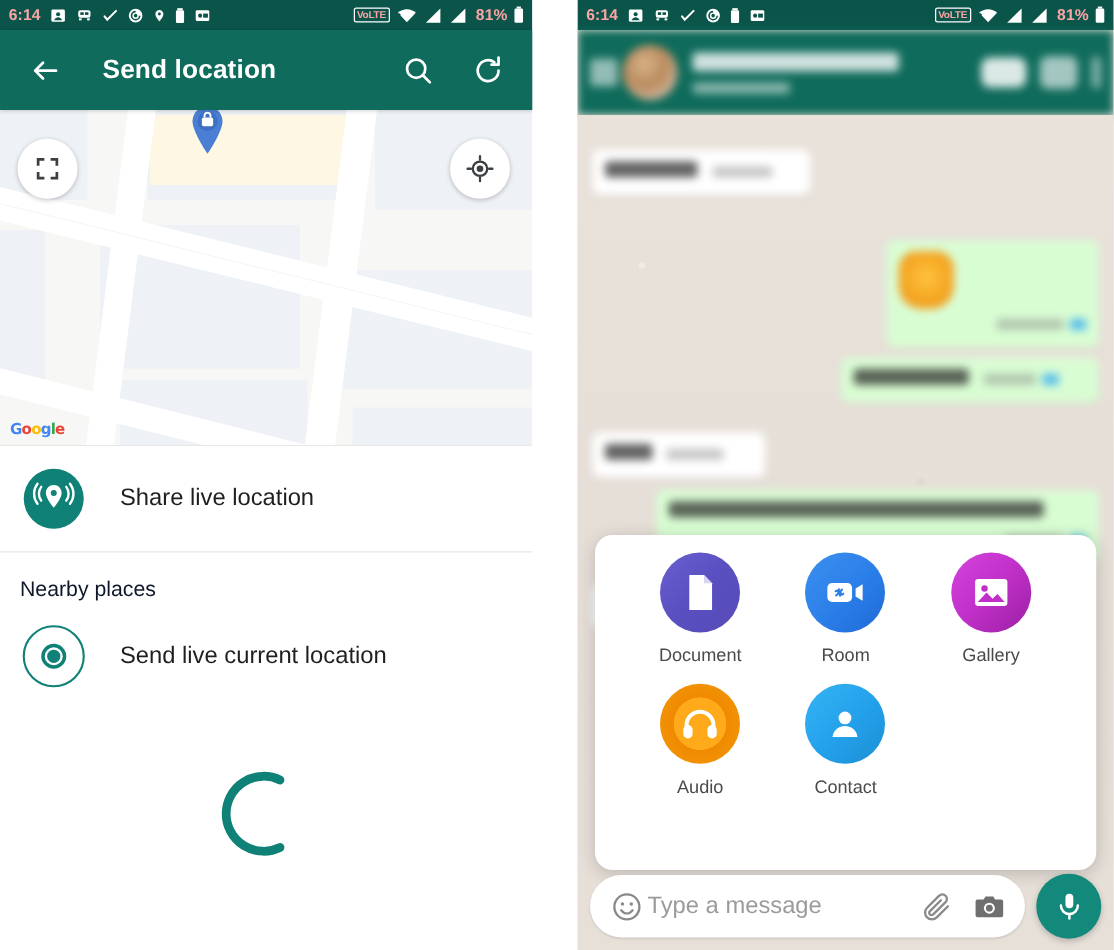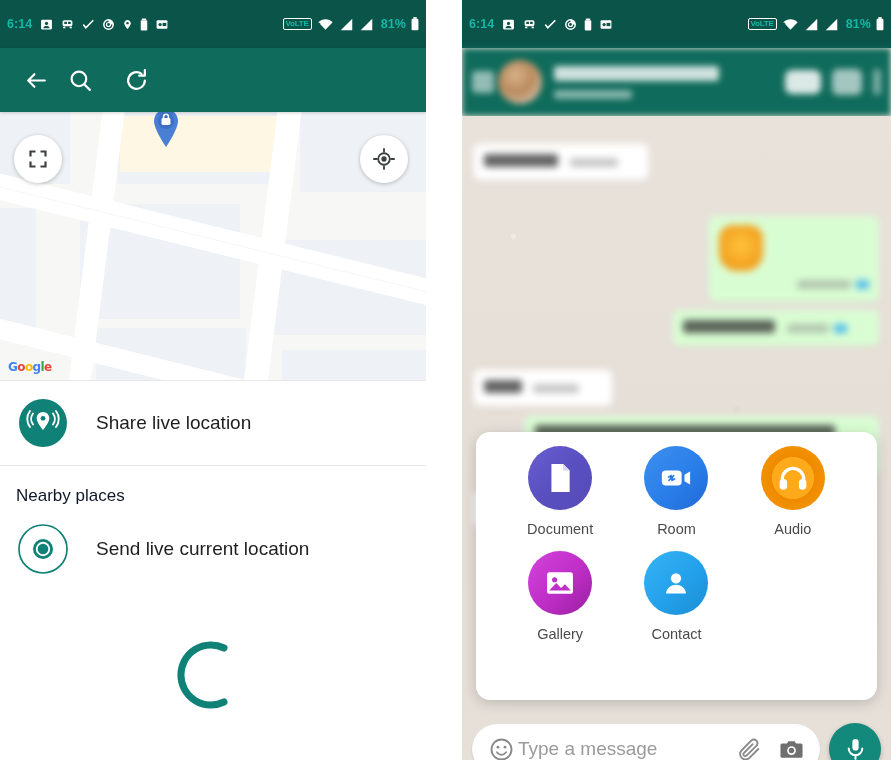--- a/index.html
+++ b/index.html
@@ -8,22 +8,22 @@
     background:#ffffff;
     font-family:"Liberation Sans", sans-serif;
     -webkit-font-smoothing:antialiased;
   }
   .screens{position:relative;width:891px;height:760px;}
 
   
   .panel-left{position:absolute;left:0;top:0;width:426px;height:760px;background:#fff;overflow:hidden;}
 
   .statusbar{
-    position:relative;height:24px;background:#0b544a;color:#14b8a6;
-    display:flex;align-items:center;padding:12px 7px;font-size:12.5px;font-weight:bold;
+    position:relative;height:24px;background:#0b544a;color:#fca5a5;
+    display:flex;align-items:center;padding:0 7px;font-size:12.5px;font-weight:bold;
     letter-spacing:.1px;
   }
   .sb-clock{margin-right:8px;font-size:12.5px;}
   .sb-icons-left{display:flex;align-items:center;gap:7px;flex:0 0 auto;}
   .sb-spacer{flex:1 1 auto;}
   .sb-icons-right{display:flex;align-items:center;gap:5px;}
   .sb-batt-txt{font-size:12.5px;font-weight:bold;margin-left:2px;}
   .sb-ic{display:inline-flex;align-items:center;justify-content:center;}
   .sb-ic svg{display:block;}
   .volte{
@@ -91,21 +91,21 @@
   .bb-out{background:#d9fdd3;display:inline-block;}
   .line{height:13px;border-radius:3px;background:rgba(40,40,40,.72);}
   .line.dim{background:rgba(130,130,130,.45);height:9px;}
   .tick{display:inline-block;width:13px;height:9px;background:#53bdeb;border-radius:2px;margin-left:5px;vertical-align:middle;}
   .rowr{display:flex;justify-content:flex-end;}
   .rowl{display:flex;justify-content:flex-start;}
   .emoji-blob{width:44px;height:46px;border-radius:14px 14px 18px 18px;
      background:radial-gradient(circle at 50% 45%, #ffc43d 0%, #f5a623 55%, #ef9412 100%);}
 
   .attach-card{
-    position:absolute;left:14px;right:14px;top:316px;height:268px;background:#fff;border-radius:14px;
+    position:absolute;left:14px;right:14px;top:336px;height:268px;background:#fff;border-radius:14px;
     box-shadow:0 3px 14px rgba(0,0,0,.18);padding:14px 26px 10px;box-sizing:border-box;
   }
   .attach-grid{display:grid;grid-template-columns:repeat(3,1fr);row-gap:14px;}
   .att{display:flex;flex-direction:column;align-items:center;cursor:pointer;}
   .att-circle{width:64px;height:64px;border-radius:50%;display:flex;align-items:center;justify-content:center;}
   .att-label{margin-top:11px;font-size:14.5px;color:#4a4a4a;}
 
   .inputbar{position:absolute;left:0;right:0;bottom:0;height:70px;display:flex;align-items:center;padding:0 10px;box-sizing:border-box;}
   .textfield{
     flex:1 1 auto;height:50px;background:#fff;border-radius:26px;display:flex;align-items:center;
@@ -205,20 +205,21 @@
           </span>
       </span>
     </div>
 
     <div class="appbar">
       <div class="appbar-ic">
         <svg width="25" height="25" viewBox="0 0 24 24">
             <path d="M20 12H4M10 6l-6 6 6 6" stroke="#fff" stroke-width="2.1" fill="none" stroke-linecap="round" stroke-linejoin="round"></path>
           </svg>
       </div>
+      <div class="appbar-title">Send location</div>
       <div class="appbar-ic">
         <svg width="25" height="25" viewBox="0 0 24 24">
             <circle cx="10.5" cy="10.5" r="7" stroke="#fff" stroke-width="2.1" fill="none"></circle>
             <path d="M16 16l5 5" stroke="#fff" stroke-width="2.1" stroke-linecap="round"></path>
           </svg>
       </div>
       <div class="appbar-ic" style="margin-left:12px;">
         <svg width="25" height="25" viewBox="0 0 24 24">
             <path d="M20 12a8 8 0 11-3.2-6.4" stroke="#fff" stroke-width="2.1" fill="none" stroke-linecap="round"></path>
             <path d="M20 2v5.4h-5.4" stroke="#fff" stroke-width="2.1" fill="none" stroke-linecap="round" stroke-linejoin="round"></path>
@@ -472,39 +473,39 @@
               <svg width="32" height="24" viewBox="0 0 34 24">
                 <rect x="2" y="4" width="21" height="16" rx="4" fill="#fff"></rect>
                 <path d="M26 8.5l6-3.5v14l-6-3.5z" fill="#fff"></path>
                 <path d="M9.5 14.5l5-5M9 11a2.6 2.6 0 113.7 3.7M15.6 13a2.6 2.6 0 11-3.7-3.7" stroke="#2a7ee8" stroke-width="1.7" fill="none" stroke-linecap="round"></path>
               </svg>
             </div>
             <div class="att-label">Room</div>
           </div>
 
           <div class="att">
+            <div class="att-circle" style="background:linear-gradient(135deg,#d444dd 0%,#c030c8 50%,#9a1fa2 100%);">
+              <svg width="28" height="24" viewBox="0 0 26 22">
+                  <rect x="1" y="1" width="24" height="20" rx="2.4" fill="#fff"></rect>
+                  <circle cx="8" cy="8" r="2.4" fill="#c030c8"></circle>
+                  <path d="M3 18l6.5-7 4.5 4.6 3.6-3.4L23 18z" fill="#c030c8"></path>
+                </svg>
+            </div>
+            <div class="att-label">Gallery</div>
+          </div>
+
+          <div class="att">
             <div class="att-circle" style="background:radial-gradient(circle at 50% 50%, #ffaa1a 0 46%, #f08a00 47%, #f49a08 100%);">
               <svg width="30" height="28" viewBox="0 0 28 26">
                 <path d="M4 17v-3a10 10 0 0120 0v3" stroke="#fff" stroke-width="3" fill="none" stroke-linecap="round"></path>
                 <rect x="1.5" y="14" width="7" height="10" rx="3.5" fill="#fff"></rect>
                 <rect x="19.5" y="14" width="7" height="10" rx="3.5" fill="#fff"></rect>
               </svg>
             </div>
             <div class="att-label">Audio</div>
-          </div>
-
-          <div class="att">
-            <div class="att-circle" style="background:linear-gradient(135deg,#d444dd 0%,#c030c8 50%,#9a1fa2 100%);">
-              <svg width="28" height="24" viewBox="0 0 26 22">
-                  <rect x="1" y="1" width="24" height="20" rx="2.4" fill="#fff"></rect>
-                  <circle cx="8" cy="8" r="2.4" fill="#c030c8"></circle>
-                  <path d="M3 18l6.5-7 4.5 4.6 3.6-3.4L23 18z" fill="#c030c8"></path>
-                </svg>
-            </div>
-            <div class="att-label">Gallery</div>
           </div>
 
 
           <div class="att">
             <div class="att-circle" style="background:linear-gradient(135deg,#36b4f5 0%,#23a0ea 55%,#1b8ed4 100%);">
               <svg width="28" height="28" viewBox="0 0 24 24">
                   <circle cx="12" cy="8" r="4.4" fill="#fff"></circle>
                   <path d="M3.4 21c.8-5 4.6-7.4 8.6-7.4s7.8 2.4 8.6 7.4z" fill="#fff"></path>
                 </svg>
             </div>

